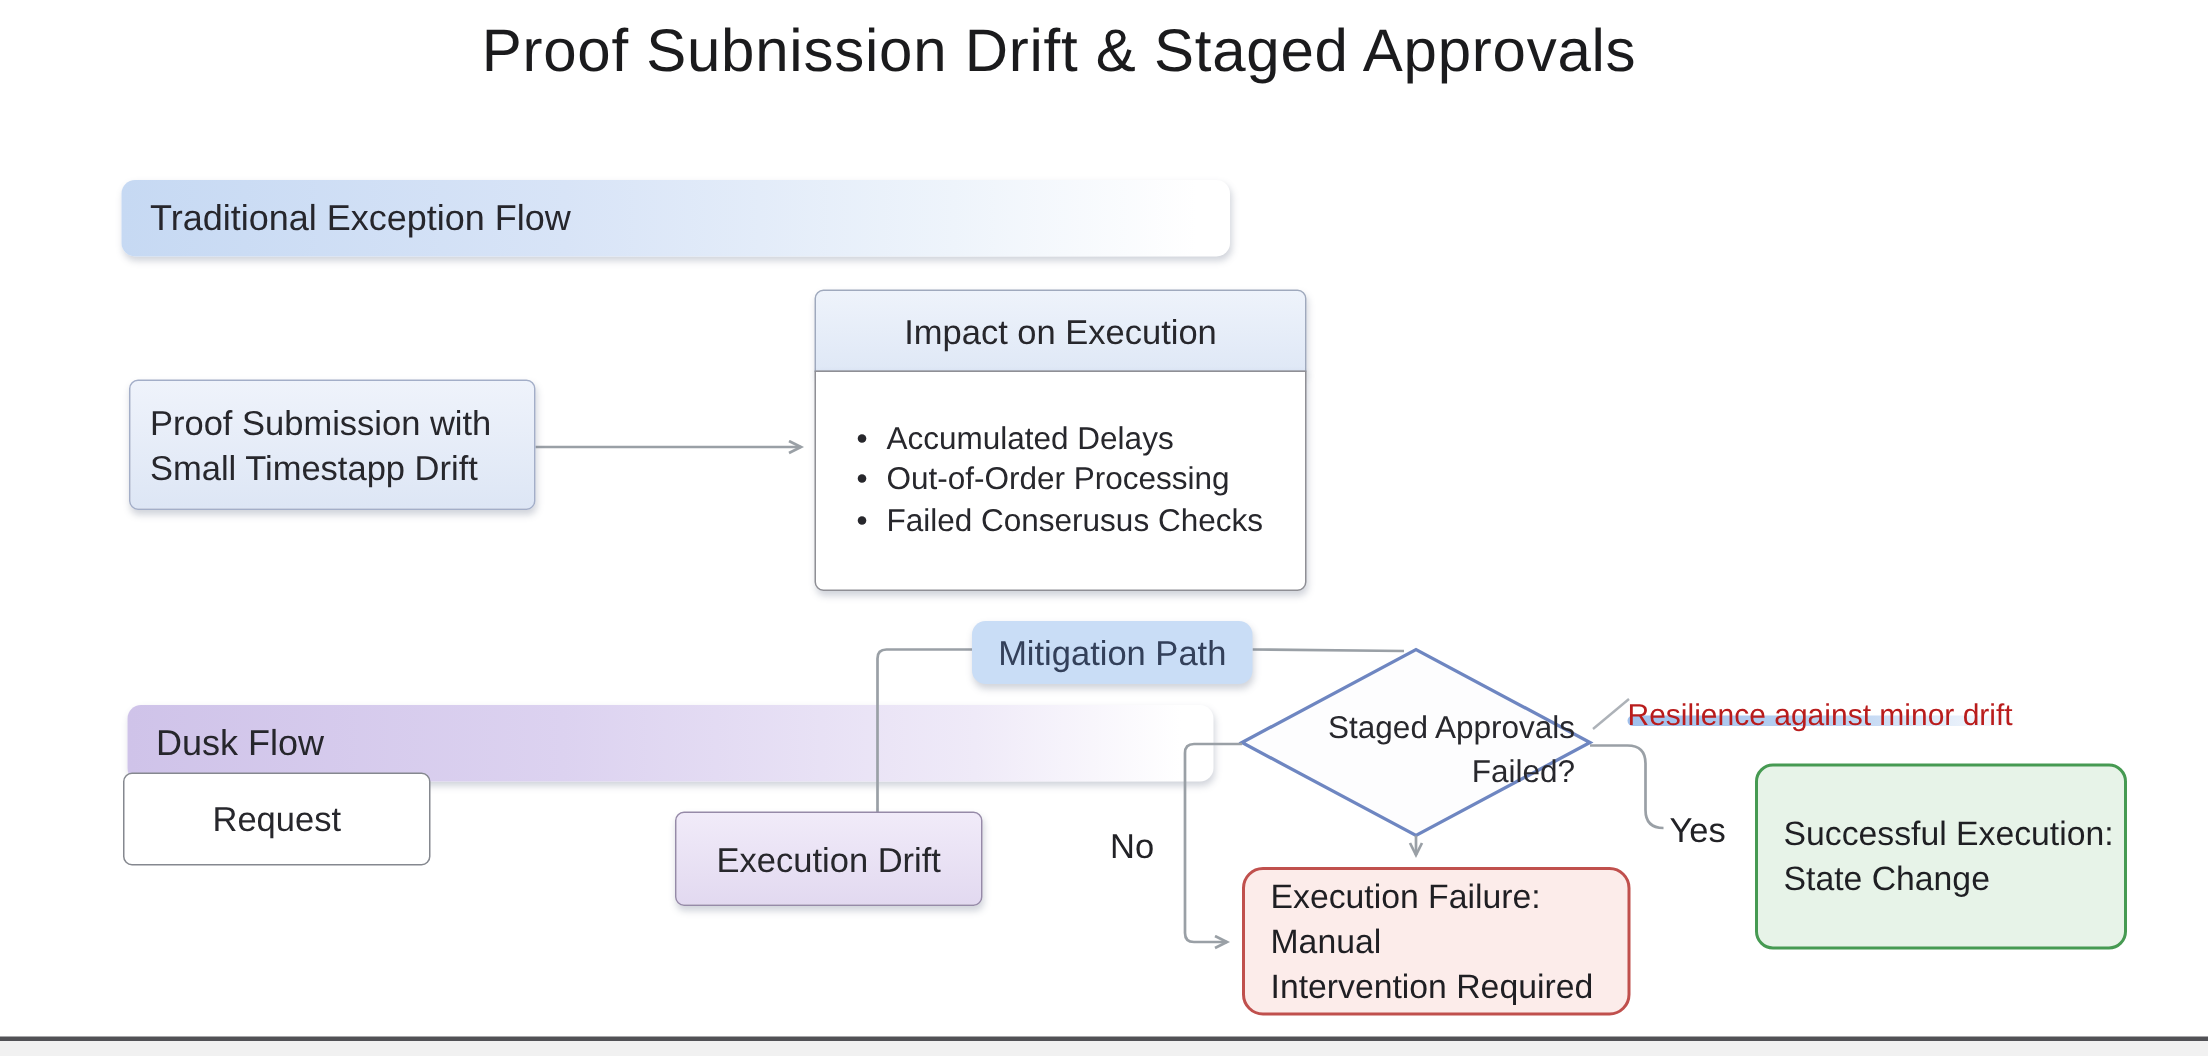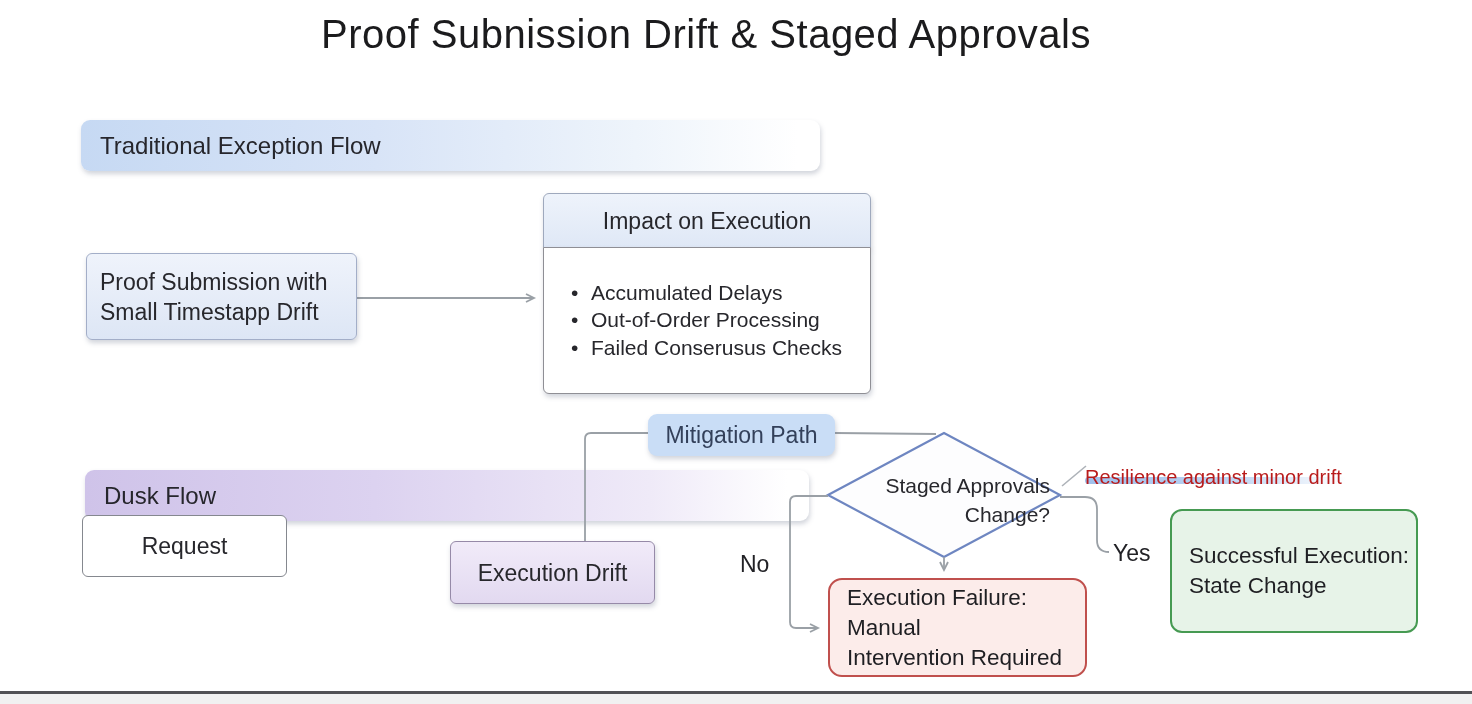--- a/index.html
+++ b/index.html
@@ -156,21 +156,21 @@
 <div class="abs node request">
   <span>Request</span>
 </div>
 
 <div class="abs node exec-check shadow">
   <span>Execution Drift</span>
 </div>
 
 <div class="abs decision-text">
   <div>Staged Approvals</div>
-  <div>Change?</div>
+  <div>Failed?</div>
 </div>
 
 <div class="abs edge-label label-no">No</div>
 <div class="abs edge-label label-yes">Yes</div>
 
 <div class="abs node failure">
   <span>Execution Failure: Manual</span>
   <span>Intervention Required</span>
 </div>
 

